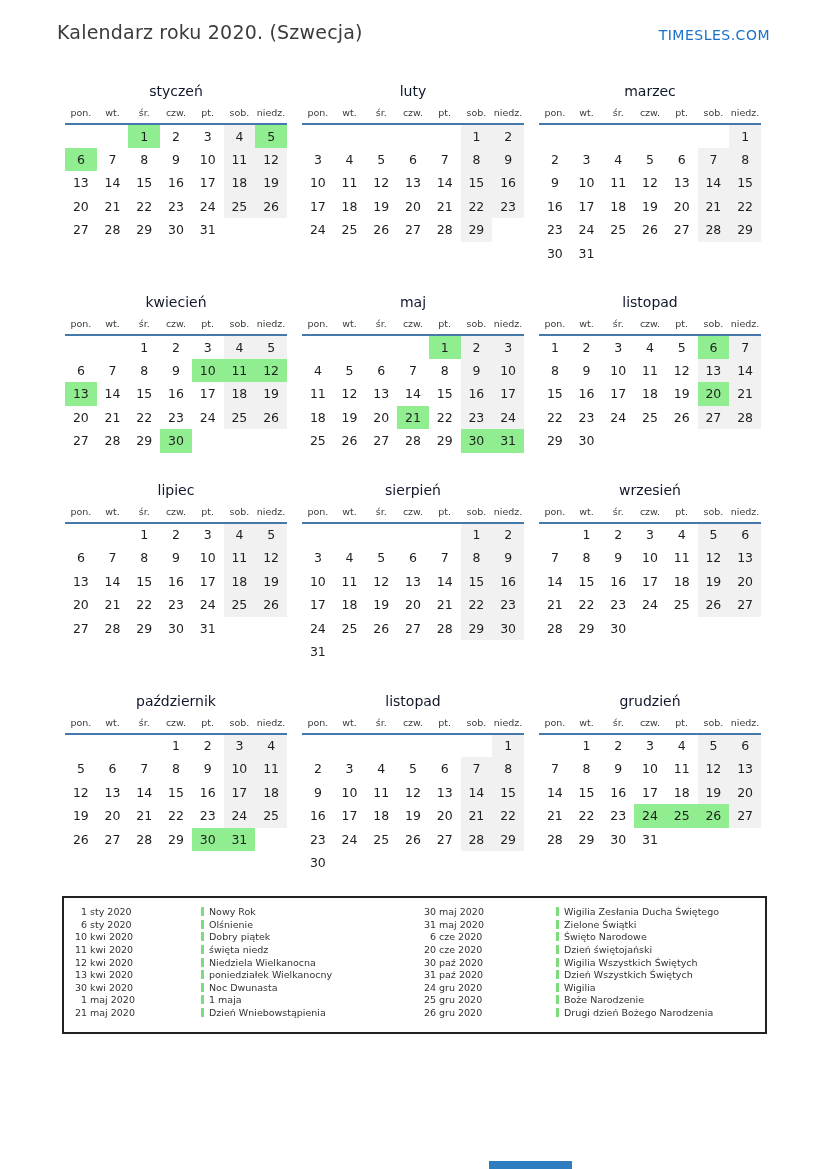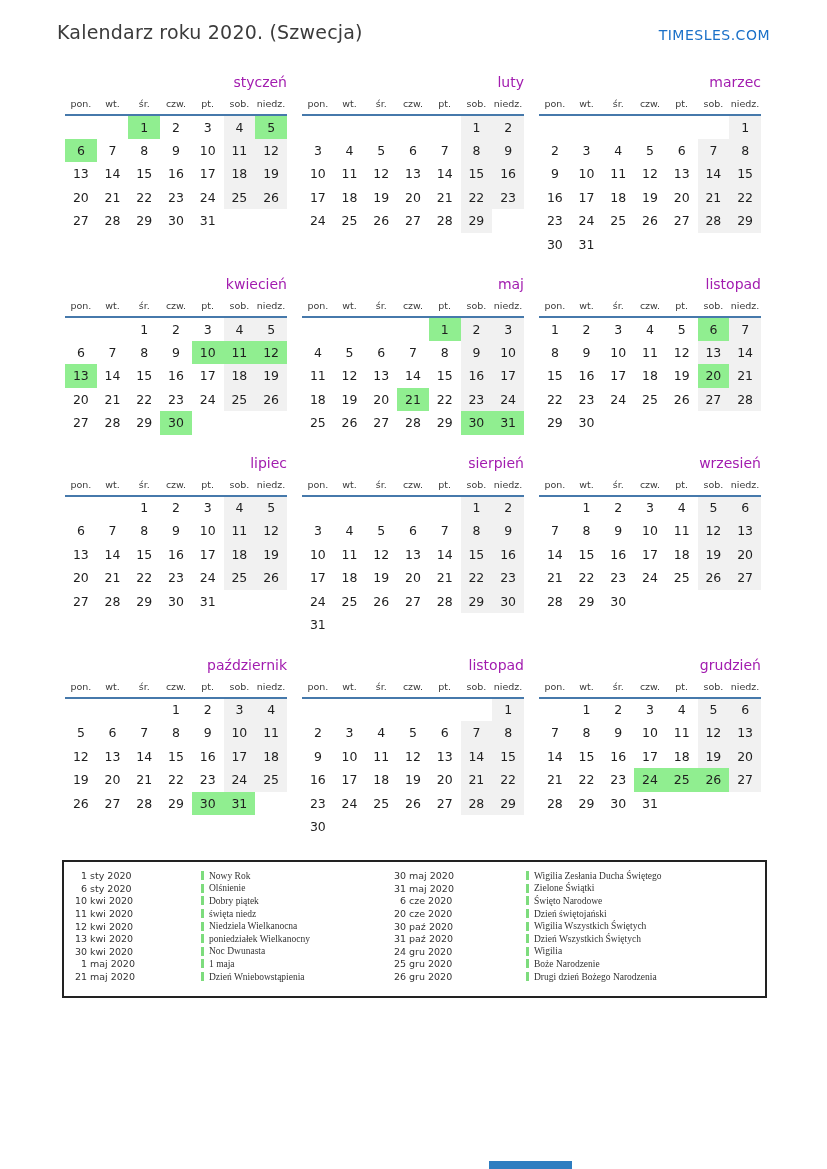--- a/index.html
+++ b/index.html
@@ -13,44 +13,44 @@
   .topbar { display:flex; justify-content:space-between; align-items:center;gap:7px; }
   .title { font-size:19px; color:#3b3b3b; letter-spacing:.2px; }
   .site-link { font-size:14px; color:#1a70c8; text-decoration:none; letter-spacing:.5px; margin-top:5px; }
 
   .months {
     margin:31px 0 0 8px;
     display:grid; grid-template-columns:repeat(3,222px);
     column-gap:15px; row-gap:20px; align-items:start;
   }
   .month { width:222px; }
-  .month-title { text-align:right; color:#a21caf; font-size:14px; line-height:17px; margin-bottom:3px; }
+  .month-title { text-align:center; color:#0f172a; font-size:14px; line-height:17px; margin-bottom:3px;margin-top:9px; }
   .month-table { border-collapse:collapse; width:222px; table-layout:fixed; }
   .month-table th {
     font-weight:normal; font-size:9.5px; color:#3a3a3a; text-align:center;
     padding:4px 0 5px 0; border-bottom:2px solid #4679ab;
   }
   .month-table td { height:23.5px; text-align:center; font-size:12.5px; color:#1f1f1f; }
   td.wknd { background:#f1f1f1; }
   td.hol  { background:#90ee90; }
 
   .legend {
     margin:21px 0 0 5px; width:705px; min-height:138px;
     border:2px solid #222; display:flex; padding:8px 8px 12px 10px;
   }
   .lcol { display:flex; flex-direction:column; }
   .lcol-0 { width:319px; }
-  .lcol-1 { flex:1; }
+  .lcol-1 { flex:1;margin-left:30px; }
   .lrow { display:flex; align-items:center; height:12.6px; font-size:9.5px; color:#333; }
   .ldate { white-space:pre; }
   .lcol-0 .ldate { width:127px; }
   .lcol-1 .ldate { width:133px; }
   .lday { display:inline-block; width:13px; text-align:right; }
   .lbar { width:3px; height:9px; background:#7ddc7d; margin-right:5px; flex:none; }
-  .lname { white-space:nowrap;font-family:Liberation Serif, serif; }
+  .lname { white-space:nowrap; }
 
   .footer-mark { position:absolute; left:489px; top:1161px; width:83px; height:8px; background:#2e7dc0; }
 </style>
 </head>
 <body>
 
 <div class="page">
   <div class="topbar">
     <div class="title">Kalendarz roku 2020. (Szwecja)</div>
     <a class="site-link" href="#">TIMESLES.COM</a>

